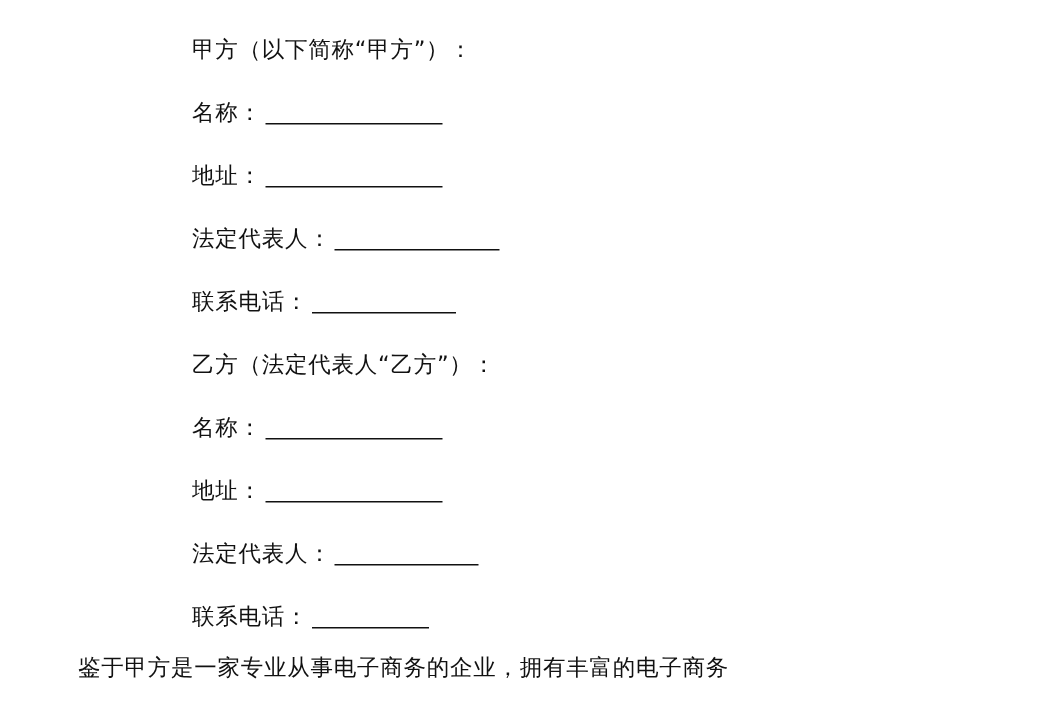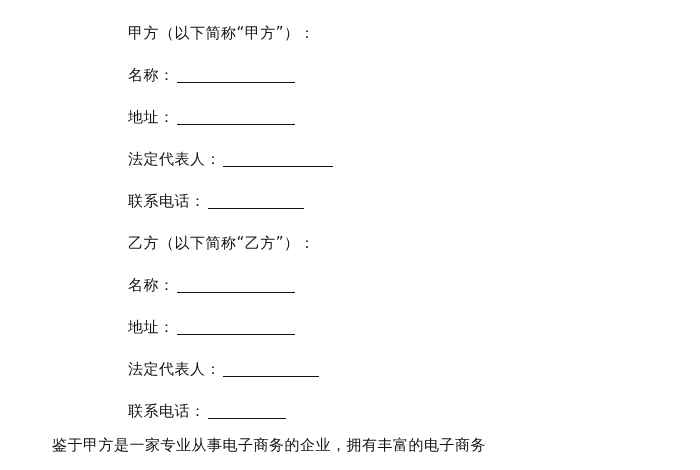--- a/index.html
+++ b/index.html
@@ -105,21 +105,21 @@
       <span class="label">法定代表人：</span>
       <span class="blank w-med"></span>
     </div>
 
     <div class="para">
       <span class="label">联系电话：</span>
       <span class="blank w-short"></span>
     </div>
 
     <div class="para">
-      <span class="label">乙方（以下简称“乙方”）：</span>
+      <span class="label">乙方（法定代表人“乙方”）：</span>
     </div>
 
     <div class="para">
       <span class="label">名称：</span>
       <span class="blank w-long"></span>
     </div>
 
     <div class="para">
       <span class="label">地址：</span>
       <span class="blank w-long"></span>

